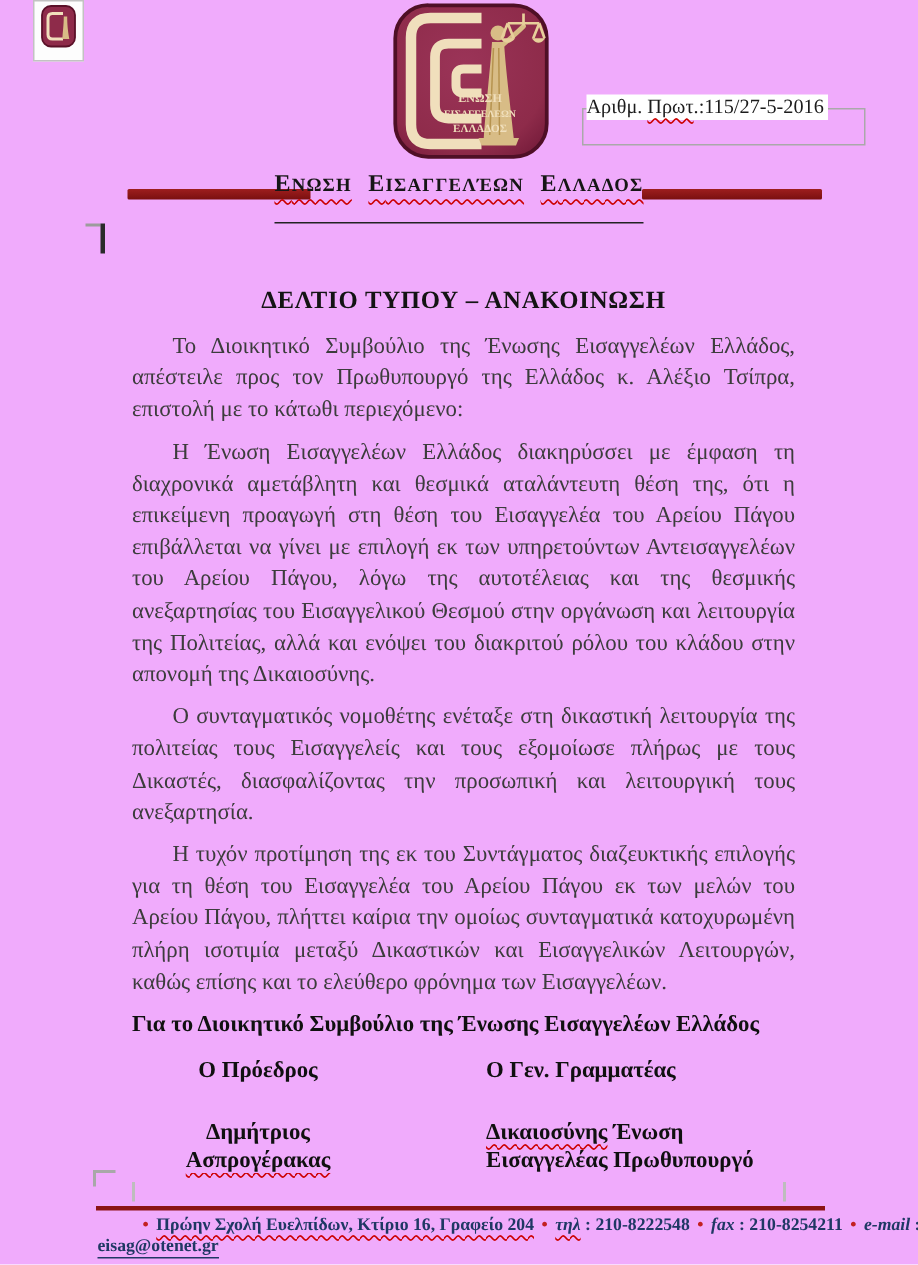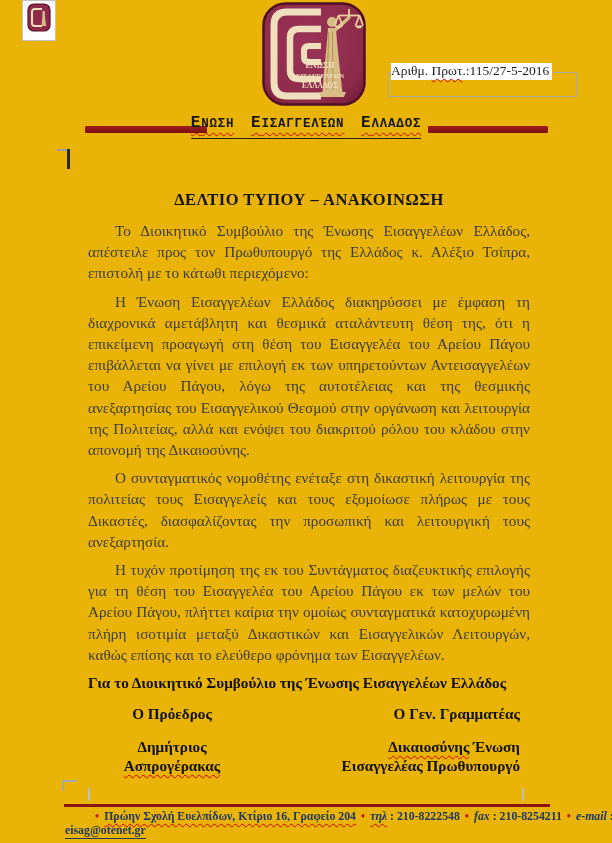--- a/index.html
+++ b/index.html
@@ -1,18 +1,18 @@
 <!DOCTYPE html>
 <html lang="el"><head>
 <meta charset="utf-8">
 <style>
   html,body { margin:0; padding:0; background:#ffffff; }
   .page {
     position:relative; width:612px; height:843px; margin:0 auto;
-    background:#eab308; overflow:hidden;
+    background:#f0abfc; overflow:hidden;
     font-family:"Liberation Serif","DejaVu Serif",serif;
   }
 
   
   .mini-box {
     position:absolute; left:22px; top:0; width:34px; height:41px;
     border:1px solid #c2c2c2; background:#fdfdfd; box-sizing:border-box;
     display:flex; justify-content:center; align-items:flex-start; padding-top:2px;
   }
   .logo-main { position:absolute; left:262px; top:2px; width:104px; height:104px; }
@@ -28,22 +28,22 @@
 
   .bar {
     position:absolute; top:126px; height:7px; border-radius:1px;
     background:linear-gradient(180deg,#9e1e1e 0%,#7a0f0f 100%);
   }
   .bar-left  { left:85px;  width:122px; }
   .bar-right { left:428px; width:120px; }
 
   .org-title-wrap { position:absolute; left:0; top:112px; width:612px; text-align:center; }
   .org-title {
-    display:inline-block; padding-bottom:4px; border-bottom:1.4px solid #222;
-    line-height:1.4; white-space:nowrap;font-family:Liberation Mono, monospace;
+    display:inline-block; padding-bottom:14px; border-bottom:1.4px solid #222;
+    line-height:1.4; white-space:nowrap;
   }
   .caps-word {
     display:inline-block; font-weight:bold; font-size:12.5px; color:#161616;
     letter-spacing:0.8px;
   }
   .caps-word::first-letter { font-size:16px; }
   .caps-word + .caps-word { margin-left:7px; }
 
   .sq {
     text-decoration-line:underline; text-decoration-style:wavy;
@@ -61,22 +61,22 @@
     font-size:16.5px; font-weight:bold; text-align:center; color:#141414;
     letter-spacing:0.5px; margin:0 0 10px 0;
   }
   .bodytext p {
     font-size:15.2px; line-height:21.2px; margin:0 0 7px 0;
     text-indent:27px; text-align:justify;
   }
   .committee { margin-top:6px; font-weight:bold; font-size:15.2px; color:#101010; line-height:21px; }
   .sig-row { display:flex; margin-top:12px; color:#101010; }
   .sig-col-left  { width:168px; text-align:center; }
-  .sig-col-right { width:196px; margin-left:68px; text-align:right; }
-  .sig-role  { font-weight:bold; font-size:15.2px; margin-bottom:14px; }
+  .sig-col-right { width:196px; margin-left:68px; text-align:left; }
+  .sig-role  { font-weight:bold; font-size:15.2px; margin-bottom:22px; }
   .sig-name  { font-weight:bold; font-size:15.2px; line-height:19px; }
   .sig-title { font-weight:bold; font-size:15.2px; line-height:19px; }
 
   
   .mark { position:absolute; background:#a8a8a8; }
   .corner-h { left:62px; top:780px; width:15px; height:1.5px; }
   .corner-v { left:62px; top:780px; width:1.5px; height:11px; }
   .tick-l { left:88px;  top:788px; width:1.5px; height:13px; background:#bdbdbd; }
   .tick-r { left:522px; top:788px; width:1.5px; height:13px; background:#bdbdbd; }
 

